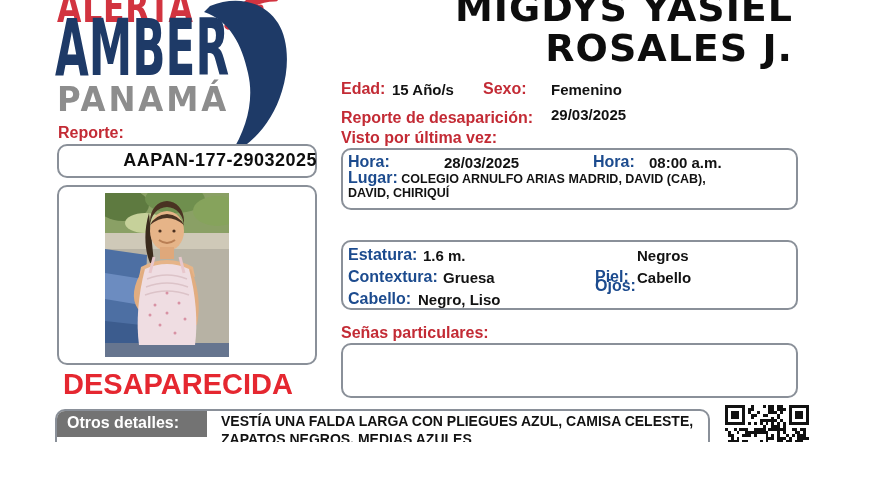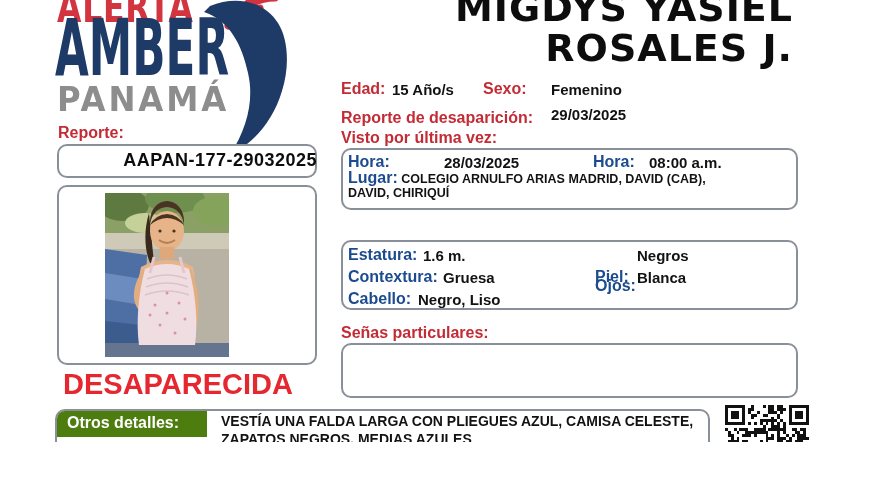--- a/index.html
+++ b/index.html
@@ -53,21 +53,21 @@
   .ctx-l{left:348px;top:268px;} .ctx-v{left:443px;top:269px;}
   .piel-l{left:595px;top:268px;} .piel-v{left:637px;top:269px;}
   .cab-l{left:348px;top:290px;text-align:right;} .cab-v{left:418px;top:291px;}
   .senas-t{left:341px;top:324px;}
   .box-senas{left:341px;top:343px;width:457px;height:55px;}
   .senas-v{left:349px;top:349px;font-size:14px;color:#121212;}
 
   
   .box-otros{left:55px;top:409px;width:655px;height:69px;padding:1px 8px 0 3px;
              font-size:14px;line-height:18px;color:#121212;}
-  .otros-label{float:left;width:150px;height:26px;background:#4d7c0f;border-radius:8px 0 0 0;
+  .otros-label{float:left;width:150px;height:26px;background:#737373;border-radius:8px 0 0 0;
                color:#fff;font-size:16px;padding:3px 0 0 10px;margin:-1px 14px 2px -3px;
                box-sizing:border-box;}
   .qr{left:725px;top:404px;}
   .phone-ring{left:84px;top:485px;width:40px;height:40px;border-radius:50%;
               border:5px solid #d8323a;box-sizing:border-box;}
   .phone-ring:after{content:"";position:absolute;left:6px;top:6px;width:18px;height:18px;
               border-radius:50%;border:4px solid #d8323a;}
   .footer-bar{left:593px;top:490px;width:118px;height:10px;background:#b9cfe8;border-radius:3px;}
 </style>
 </head>
@@ -160,21 +160,21 @@
       <span>COLEGIO ARNULFO ARIAS MADRID, DAVID (CAB), DAVID, CHIRIQUÍ</span></div>
 
   <div class="abs box box-desc"></div>
   <div class="abs fld est-l">Estatura:</div>
   <div class="abs val est-v">1.6 m.</div>
   <div class="abs fld ojos-l">Ojos:</div>
   <div class="abs val ojos-v">Negros</div>
   <div class="abs fld ctx-l">Contextura:</div>
   <div class="abs val ctx-v">Gruesa</div>
   <div class="abs fld piel-l">Piel:</div>
-  <div class="abs val piel-v">Blanca</div>
+  <div class="abs val piel-v">Cabello</div>
   <div class="abs fld cab-l">Cabello:</div>
   <div class="abs val cab-v">Negro, Liso</div>
 
   <div class="abs sec-label senas-t">Señas particulares:</div>
   <div class="abs box box-senas"></div>
 
   <div class="abs box box-otros">
     <span class="otros-label">Otros detalles:</span>
     <span>VESTÍA UNA FALDA LARGA CON PLIEGUES AZUL, CAMISA CELESTE, ZAPATOS NEGROS, MEDIAS AZULES</span>
   </div>

